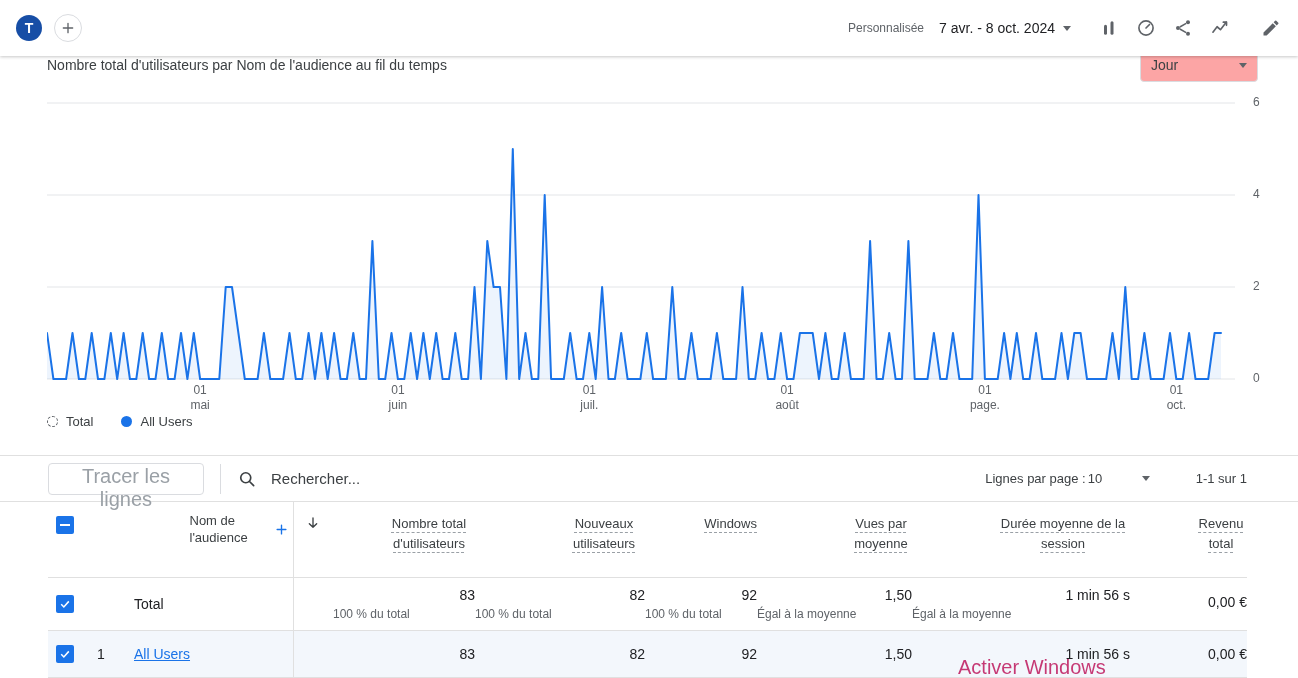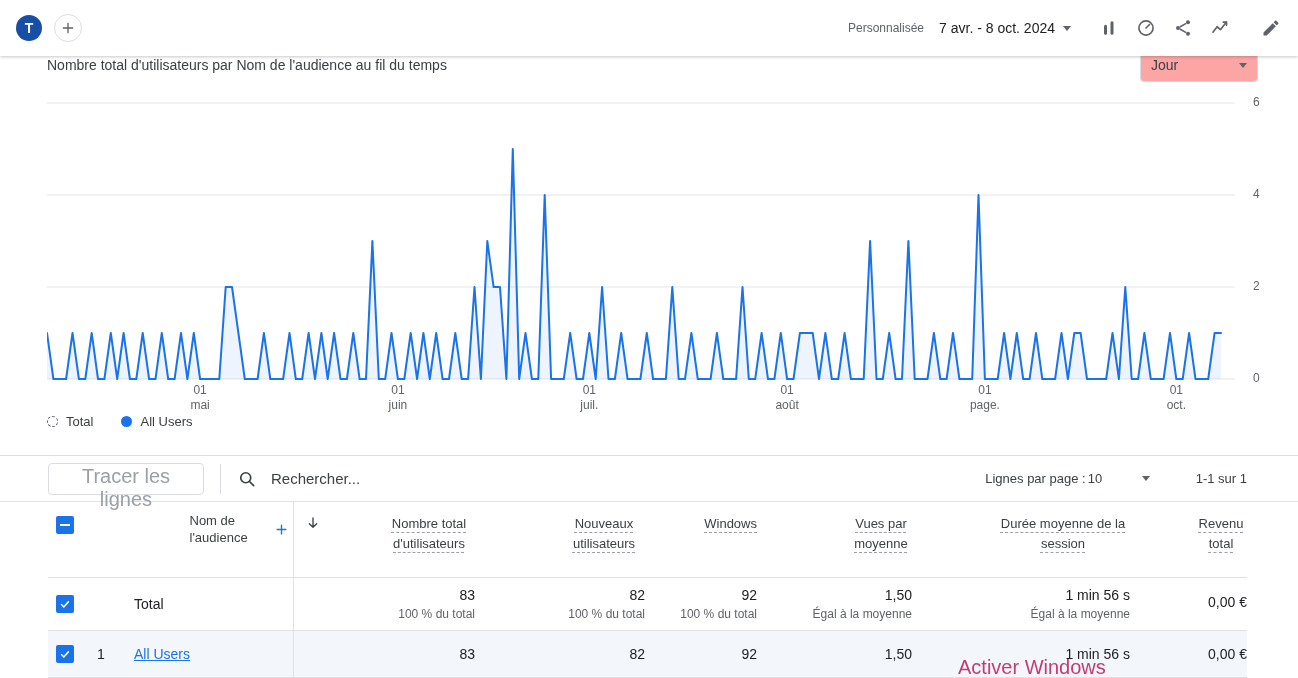--- a/index.html
+++ b/index.html
@@ -64,21 +64,21 @@
   .metric-head{text-align:right;padding-top:12px;cursor:pointer;}
   .metric-head .hd{display:inline-block;text-align:center;text-decoration:underline;text-decoration-style:dashed;
                    text-decoration-color:#9aa0a6;text-decoration-thickness:1px;text-underline-offset:4px;line-height:20px;}
   .name-head{padding-top:10px;cursor:pointer;}
   .name-head-inner{display:flex;align-items:center;justify-content:flex-end;gap:8px;padding-right:4px;}
   .name-head-inner .hd{display:inline-block;max-width:76px;text-align:left;
                        text-decoration-style:dashed;text-decoration-color:#9aa0a6;text-decoration-thickness:1px;
                        text-underline-offset:4px;line-height:17px;}
   .sort-cell{padding-top:13px;text-align:center;cursor:pointer;}
   .val{font-size:14px;color:#202124;text-align:right;line-height:17px;}
-  .sub{font-size:12px;color:#5f6368;text-align:right;margin-top:3px;line-height:14px;}
+  .sub{font-size:12px;color:#5f6368;margin-top:3px;line-height:14px;}
   .name-cell{padding-left:18px;text-align:left;font-size:14px;color:#202124;}
   .idx-cell{text-align:center;font-size:14px;color:#202124;}
   .link{color:var(--link,#1a73e8);text-decoration:underline;cursor:pointer;}
 
   .watermark{position:absolute;top:656px;left:958px;font-size:20px;color:#be185d;opacity:.85;z-index:6;pointer-events:none;}
 </style>
 </head>
 <body>
 
 <div class="app">

